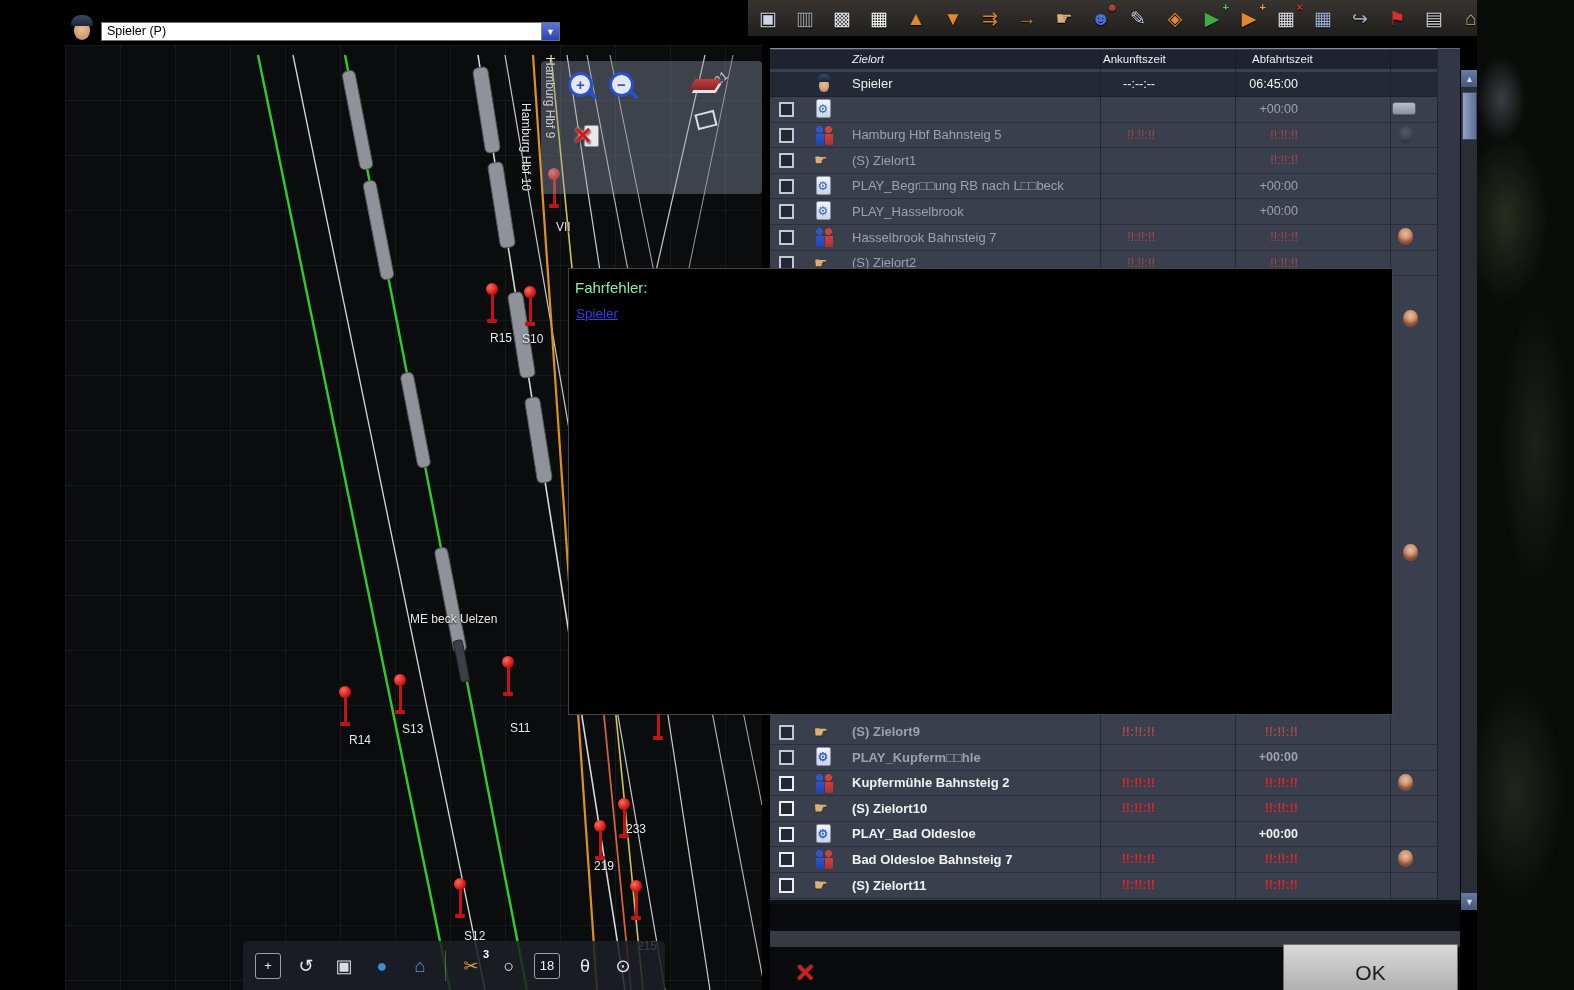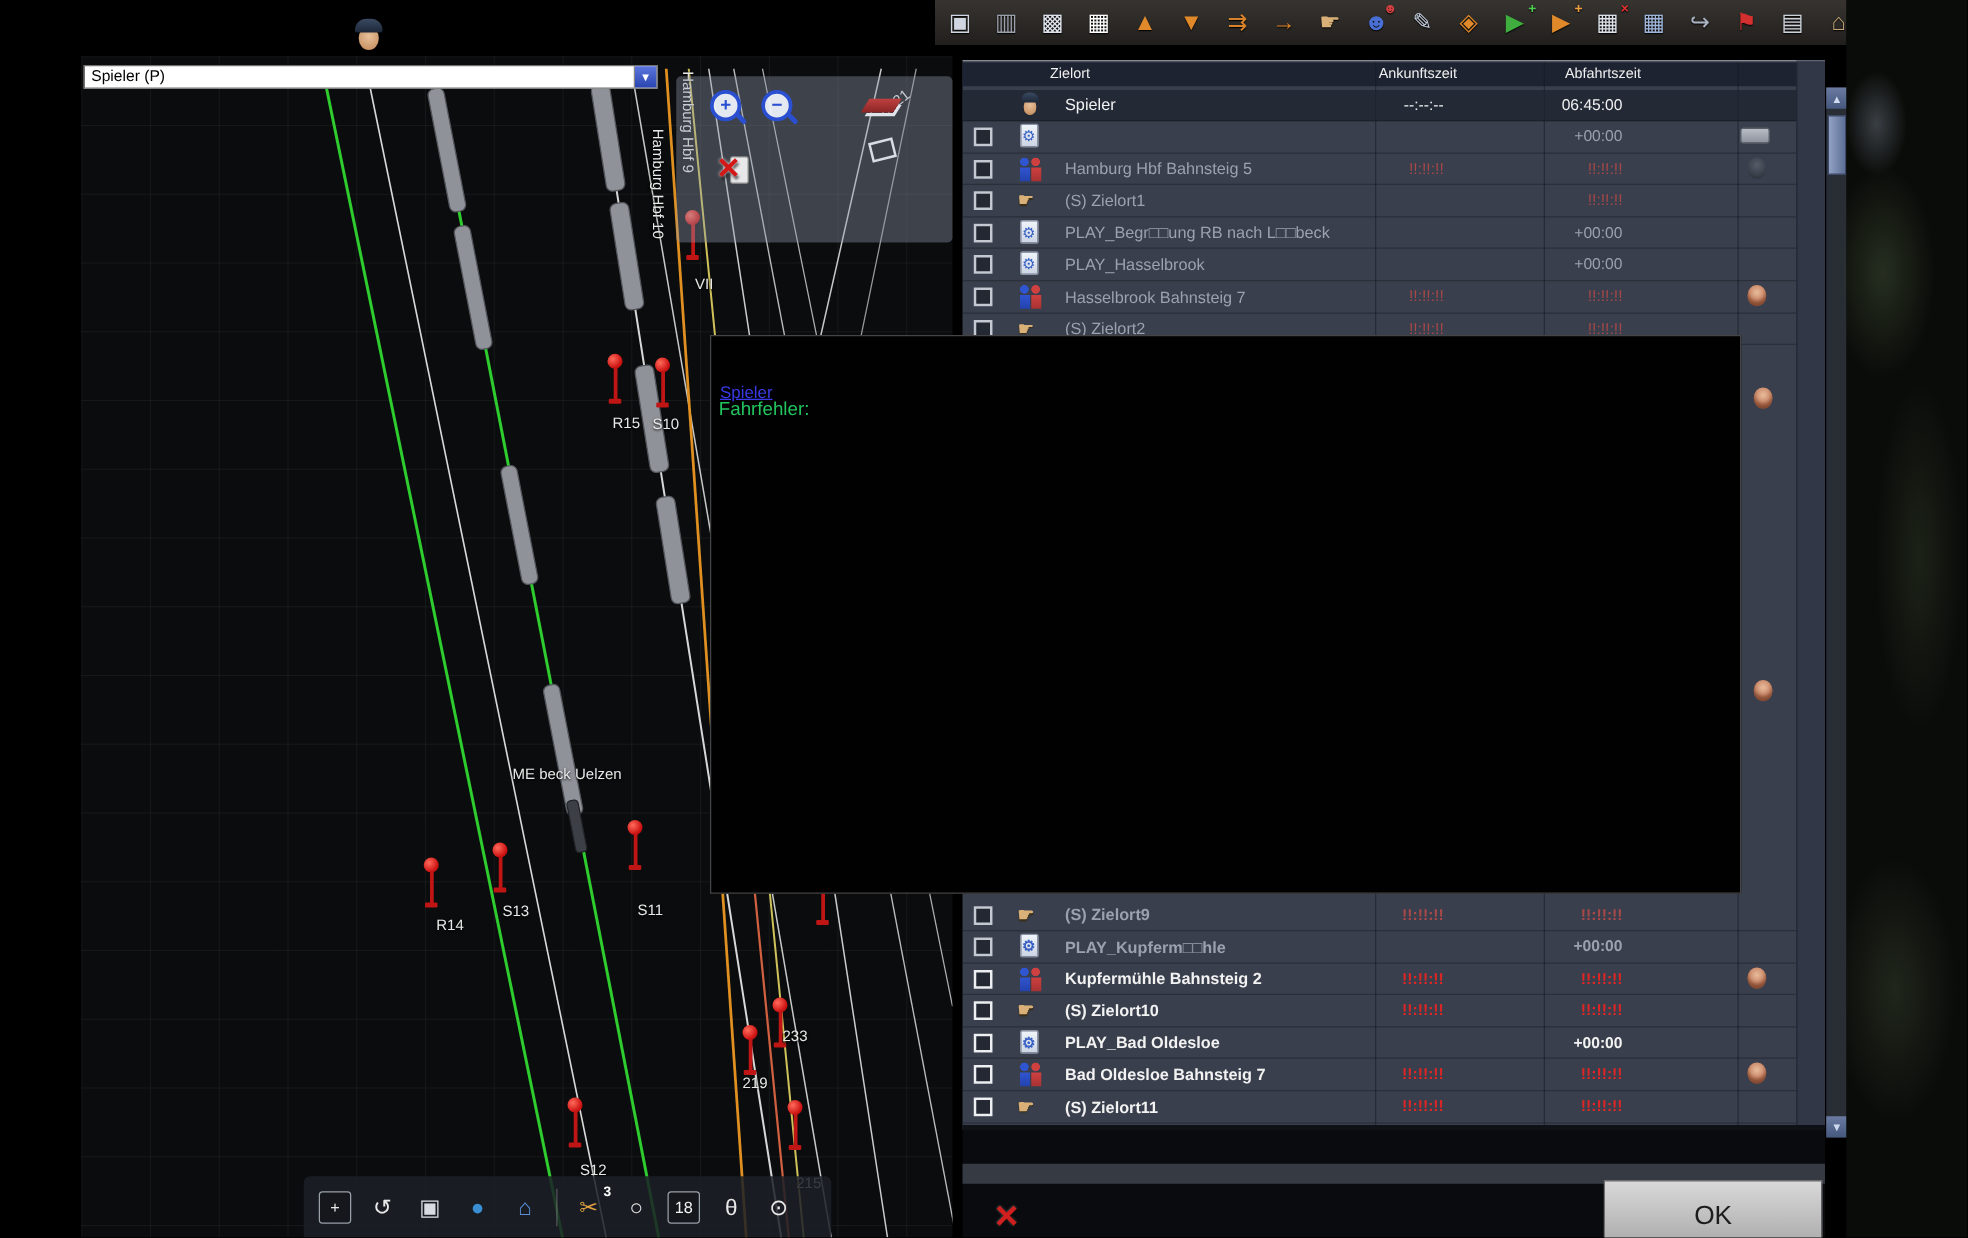--- a/index.html
+++ b/index.html
@@ -23,21 +23,21 @@
     transform-origin:0 0; text-shadow:0 1px 2px #000; z-index:4;
   }
   .signal { position:absolute; width:16px; height:46px; z-index:3; }
   .signal i { position:absolute; display:block; }
   .sig-head { left:2px; top:0; width:12px; height:12px; border-radius:50%;
     background:radial-gradient(circle at 35% 35%, #ff6a5a, #cc1212 65%, #870c0c); }
   .sig-stem { left:6.5px; top:11px; width:3px; height:26px; background:#c01515; }
   .sig-base { left:3px; top:36px; width:10px; height:4px; background:#c01515; border-radius:1px; }
 
   
-  #combo-row { position:absolute; left:67px; top:13px; z-index:34; display:flex; align-items:center;flex-direction:column; }
+  #combo-row { position:absolute; left:67px; top:13px; z-index:34; display:flex; align-items:flex-start; }
   .avatar { width:30px; height:30px; position:relative; margin-right:4px; flex:0 0 auto; }
   .avatar::after { content:""; position:absolute; left:7px; top:9px; width:16px; height:18px;
     background:radial-gradient(circle at 50% 40%, #e8c09a, #bf8656); border-radius:45% 45% 50% 50%; }
   .avatar::before { content:""; position:absolute; left:4px; top:2px; width:22px; height:11px;
     background:linear-gradient(#3a4a62,#1d2738); border-radius:10px 10px 2px 2px; z-index:2; }
   .combobox { width:459px; height:19px; margin-top:9px; background:#fff;
     border:1px solid #6f6f6f; display:flex; align-items:center; box-sizing:border-box; }
   .combobox .val { flex:1; font-size:12.5px; color:#000; padding-left:5px; line-height:17px; }
   .combo-btn { width:17px; height:17px; background:linear-gradient(#5b76de,#2a45b0);
     color:#fff; font-size:9px; display:flex; align-items:center; justify-content:center;
@@ -71,21 +71,21 @@
   
   #panel { position:absolute; left:770px; top:45px; width:690px; height:945px; z-index:20; font-size:13px; }
   .panel-bg { position:absolute; left:0; top:3px; width:690px; height:855px;
     background:rgba(104,114,138,0.55); border-top:1px solid rgba(255,255,255,0.4); }
   .right-col { position:absolute; left:667px; top:3px; width:23px; height:855px; background:rgba(38,46,62,0.40); }
   .panel-lower { position:absolute; left:0; top:855px; width:690px; height:90px; background:rgba(10,12,16,0.90); }
   .panel-band { position:absolute; left:0; top:886px; width:690px; height:16px; background:rgba(160,170,192,0.30); }
   .thead { position:absolute; left:0; top:5px; width:667px; height:19px;
     background:rgba(26,32,46,0.88); color:#f0f0f0; font-size:11.5px; }
   .thead span { position:absolute; top:3px; }
-  .h-ziel { left:70px; } .h-ank { left:333px; } .h-abf { left:482px; }
+  .h-ziel { left:82px;font-style:italic; } .h-ank { left:333px; } .h-abf { left:482px; }
   .vline { position:absolute; top:5px; height:853px; width:1px; background:rgba(16,20,28,0.45); }
   .rows { position:absolute; left:0; width:667px; }
   #rows-top { top:26.5px; } #rows-bottom { top:674.5px;font-weight:bold; }
   .row { position:relative; height:25.6px; border-bott om:0; border-bottom:1px solid rgba(14,17,24,0.35); box-sizing:border-box; }
   .row.sel { background:rgba(28,33,46,0.72); }
   .row.active { color:#f2f2f2; }
   .row.dim { color:#9ba2af; }
   .row .checkbox { position:absolute; left:9px; top:5px; width:15px; height:15px;
     border:2px solid #eceef1; background:rgba(18,22,30,0.55); box-sizing:border-box; }
   .row.dim .checkbox { border-color:#c3c8d1; }
@@ -128,21 +128,21 @@
   
   #ok-btn { position:absolute; left:513px; top:899px; width:175px; height:58px;
     background:linear-gradient(#d9d9d9,#a6a6a6); border:1px solid #6e6e6e; color:#1c1c1c;
     font-size:21px; display:flex; align-items:center; justify-content:center; box-sizing:border-box; }
   #discard { position:absolute; left:26px; top:911px; font-size:32px; font-weight:bold; color:#cf1f1f;
     line-height:1; text-shadow:1px 1px 2px #000, 0 0 2px rgba(255,255,255,0.5); }
 
   
   #dialog { position:absolute; left:568px; top:268px; width:825px; height:447px;
     background:#010101; border:1px solid #454545; box-sizing:border-box; z-index:40; }
-  .dlg-title { position:absolute; left:6px; top:10px; color:#22c55e; font-size:15px;margin-top:40px; }
+  .dlg-title { position:absolute; left:6px; top:10px; color:#86efac; font-size:15px; }
   .dlg-link { position:absolute; left:7px; top:37px; color:#3a3ae8; font-size:13.5px; text-decoration:underline; cursor:pointer; }
 
   
   #scrollbar { position:absolute; left:1461px; top:70px; width:17px; height:840px;
     background:rgba(118,128,150,0.35); z-index:45; }
   .sb-btn { position:absolute; left:0; width:17px; height:17px; background:linear-gradient(#6a7aa0,#46587e);
     color:#cfdaf0; font-size:9px; display:flex; align-items:center; justify-content:center; }
   .sb-up { top:0; } .sb-down { bottom:0; }
   .sb-thumb { position:absolute; left:1px; top:22px; width:15px; height:48px;
     background:linear-gradient(90deg,#93a2c4,#5d6f96); border:1px solid #3c4a68; box-sizing:border-box; }

